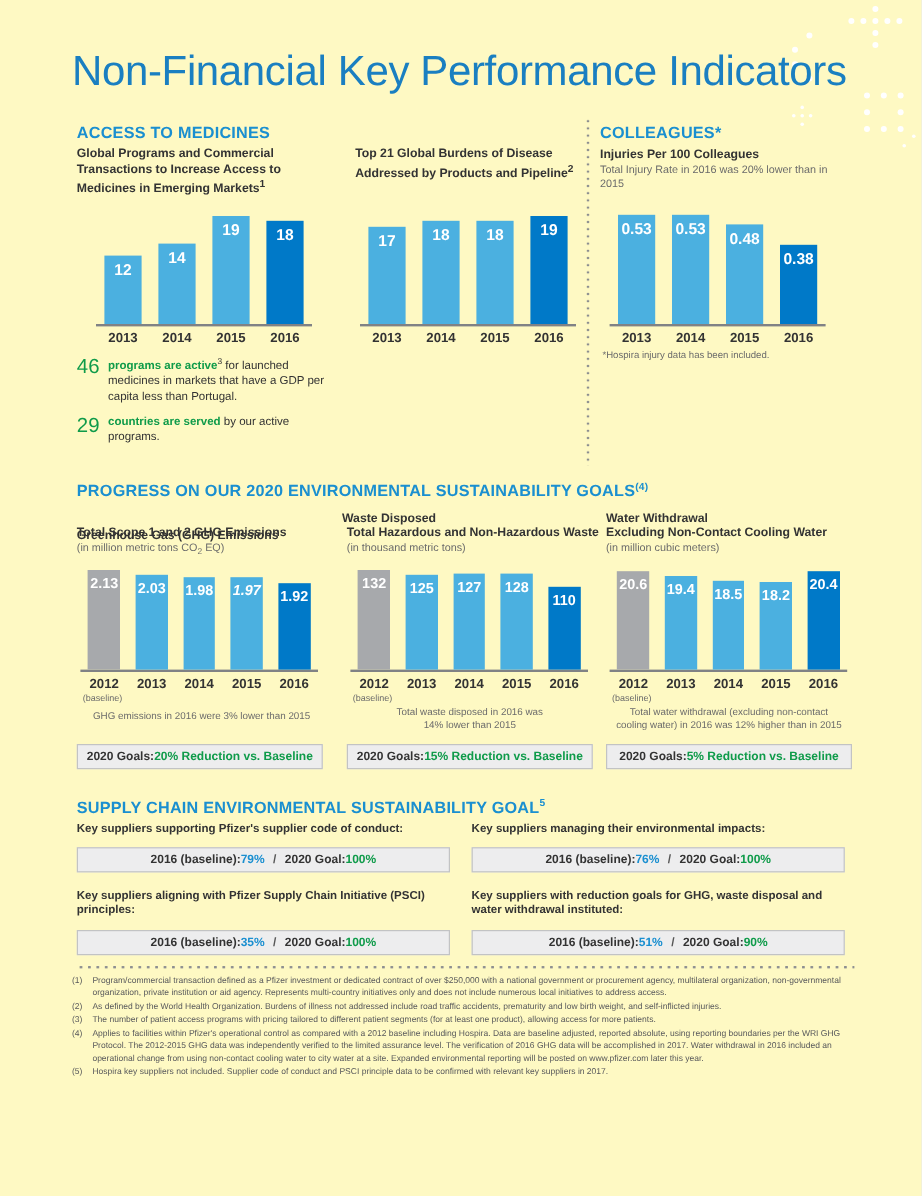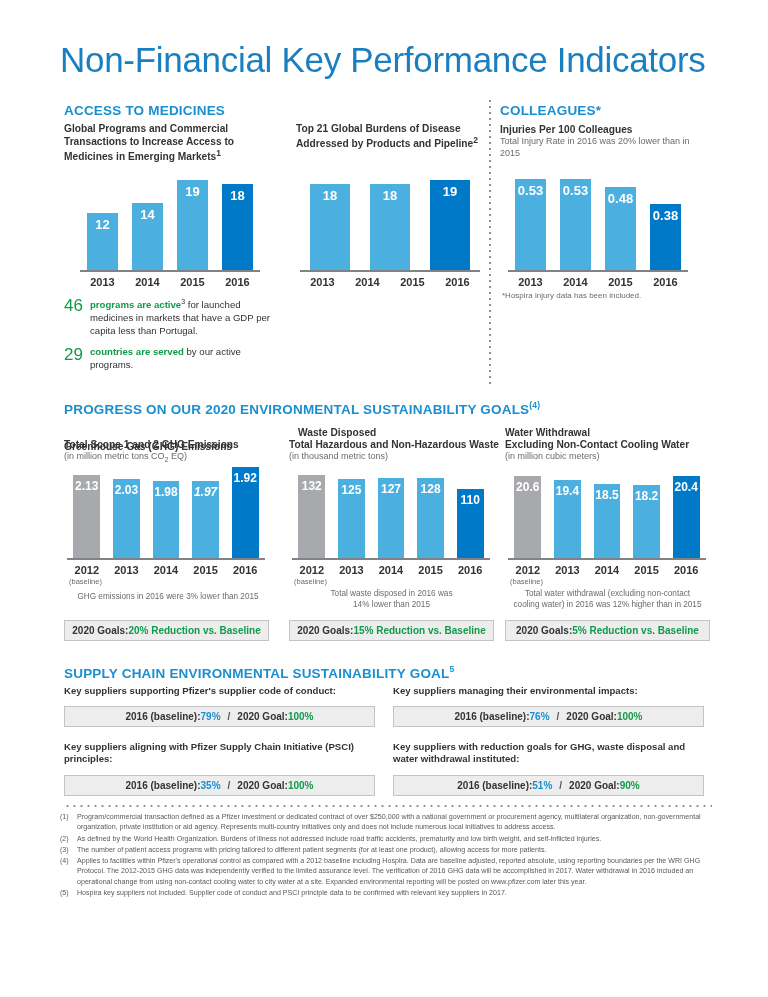--- a/index.html
+++ b/index.html
@@ -2,21 +2,21 @@
 <html><head>
 <meta charset="utf-8">
 <style>
   * { box-sizing: border-box; margin: 0; padding: 0; }
   html, body {
     width: 768px; height: 997px;
     background: #e8e9ea;
     font-family: "Liberation Sans", sans-serif;
     overflow: hidden;
   }
-  .page { position: relative; width: 768px; height: 997px; background: #ffffff; }
+  .page { position: relative; width: 768px; height: 997px; background: #fef9c3; }
 
   
   .dots { position: absolute; display: grid; gap: 6px; }
   .dots i { display:block; width: 5px; height: 5px; border-radius: 50%; background: #ffffff; }
   .dots i.off { background: transparent; }
   .dots.small i { width: 3px; height: 3px; }
 
   
   .main-title {
     position: absolute; left: 60px; top: 40px;
@@ -209,20 +209,25 @@
 
   <div style="position:absolute;left:296px;top:122px;width:200px;">
     <div class="sub-title"><span>Top 21 Global Burdens of Disease</span></div>
     <div class="sub-title"><span>Addressed by Products and Pipeline</span><sup>2</sup></div>
   </div>
 
   <div class="chart" id="chart1" style="left:300px;top:170px;width:180px;">
     <div class="plot" style="height:100px;">
         <div class="bars">
           <div class="barwrap">
+            <div class="bar" style="height: 81px; background: rgb(75, 176, 224);">
+              <span class="val" style="font-size: 13px;">17</span>
+            </div>
+          </div>
+          <div class="barwrap">
             <div class="bar" style="height: 86px; background: rgb(75, 176, 224);">
               <span class="val" style="font-size: 13px;">18</span>
             </div>
           </div>
           <div class="barwrap">
             <div class="bar" style="height: 86px; background: rgb(75, 176, 224);">
               <span class="val" style="font-size: 13px;">18</span>
             </div>
           </div>
           <div class="barwrap">
@@ -318,42 +323,42 @@
               <div class="bar" style="height: 77px; background: rgb(75, 176, 224);">
                 <span class="val" style="font-size: 12px;">1.98</span>
               </div>
             </div>
             <div class="barwrap">
               <div class="bar" style="height: 77px; background: rgb(75, 176, 224);">
                 <span class="val" style="font-size: 12px; font-style: italic;">1.97</span>
               </div>
             </div>
             <div class="barwrap">
-              <div class="bar" style="height: 91px; background: rgb(0, 121, 200);">
+              <div class="bar" style="height: 72px; background: rgb(0, 121, 200);">
                 <span class="val" style="font-size: 12px;">1.92</span>
               </div>
             </div>
           </div>
         </div>
         <div class="axis"></div>
         <div class="xlabels">
           <span>2012</span>
           <span>2013</span>
           <span>2014</span>
           <span>2015</span>
           <span>2016</span>
         </div>
       </div>
       <div class="baseline-tag" style="left: 69px; top: 577px;">(baseline)</div>
       <div class="chart-note" style="position: absolute; left: 64px; top: 592px; width: 208px; white-space: pre-line;">GHG emissions in 2016 were 3% lower than 2015</div>
       <div class="goalbox" style="position: absolute; left: 64px; top: 620px; width: 205px; height: 21px;">
         <span>2020 Goals: </span>
         <span class="g">20% Reduction vs. Baseline</span>
       </div>
-      <div class="sub-title" style="position: absolute; left: 298px; top: 426px; width: 205px;">Waste Disposed</div>
+      <div class="sub-title" style="position: absolute; left: 285px; top: 426px; width: 205px;">Waste Disposed</div>
       <div class="sub-title" style="position: absolute; left: 289px; top: 438px; width: 210px;">Total Hazardous and Non-Hazardous Waste</div>
       <div class="sub-note" style="position: absolute; left: 289px; top: 451px;">(in thousand metric tons)</div>
       <div class="chart" id="envchart1" style="left: 292px; top: 470px; width: 198px;">
         <div class="plot" style="height:88px;">
           <div class="bars">
             <div class="barwrap">
               <div class="bar" style="height: 83px; background: rgb(167, 169, 172);">
                 <span class="val" style="font-size: 12px;">132</span>
               </div>
             </div>

